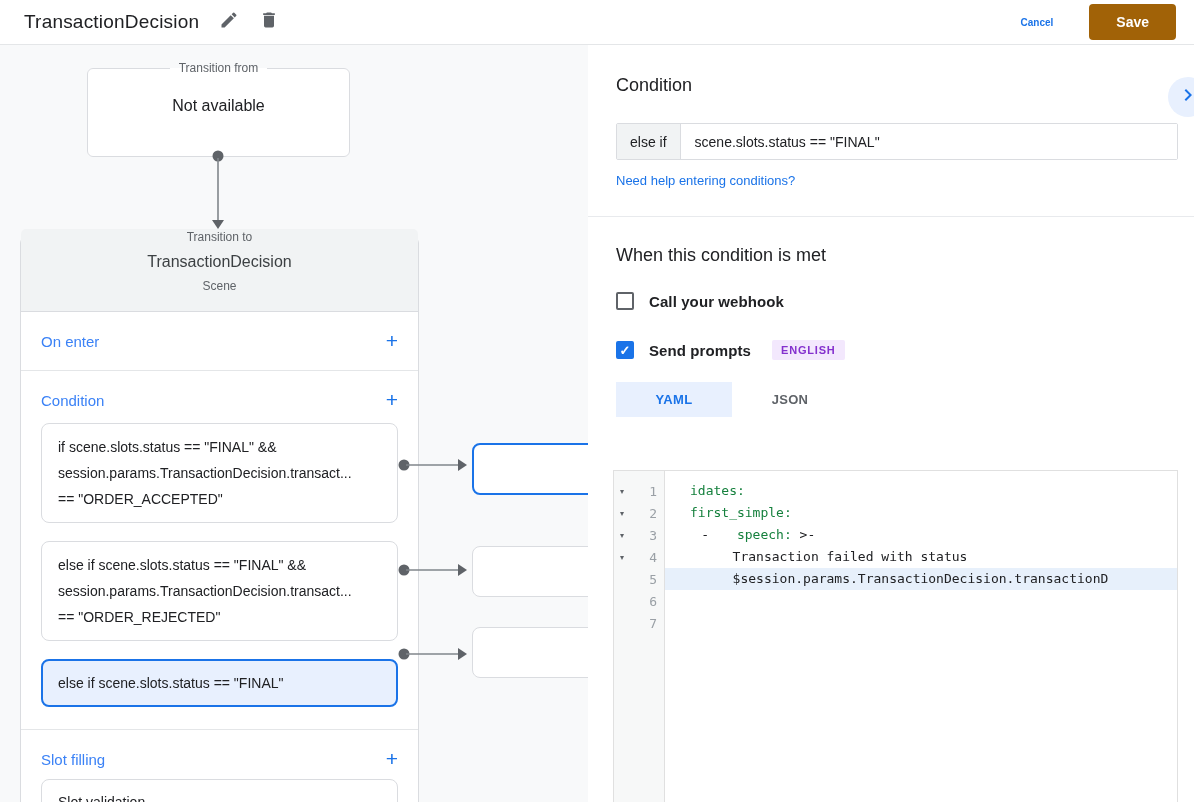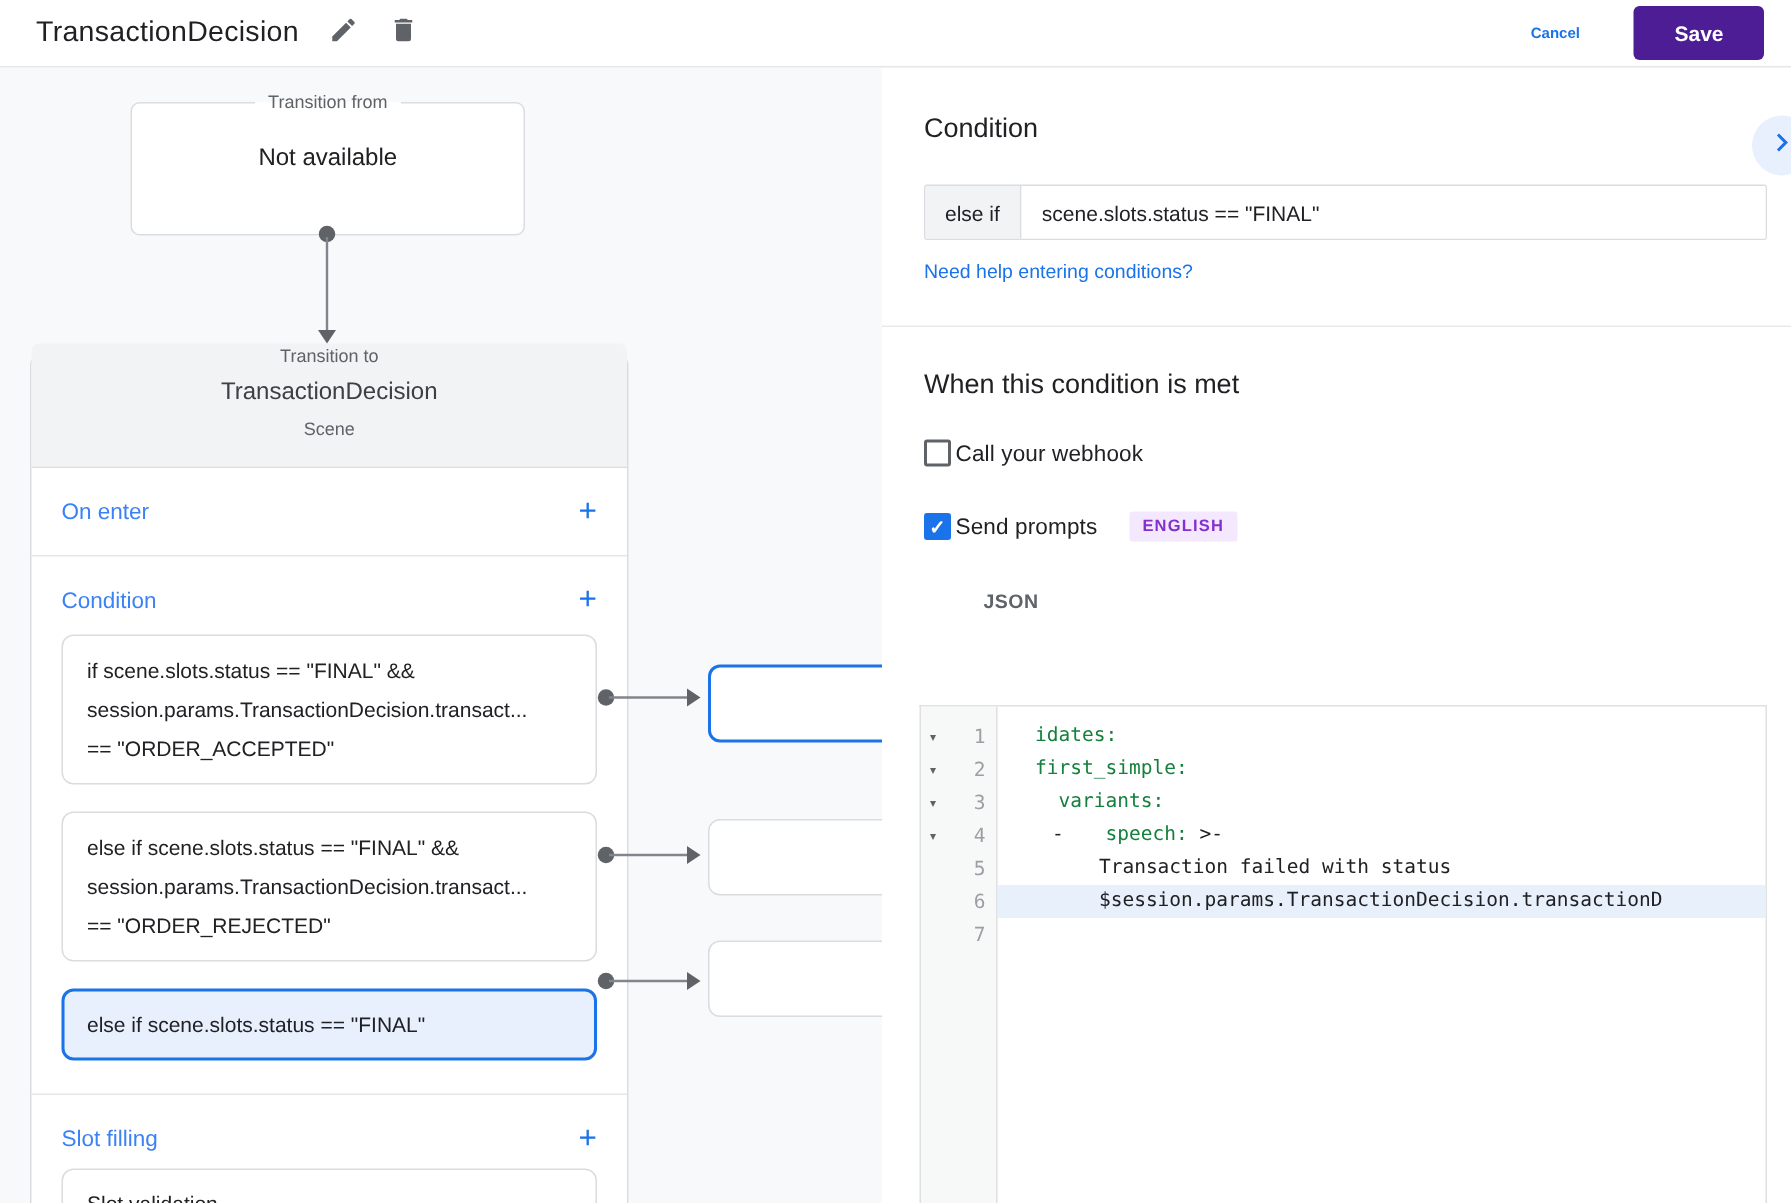--- a/index.html
+++ b/index.html
@@ -6,21 +6,21 @@
   html,body { width:1194px; height:802px; overflow:hidden; }
   body { font-family:"Liberation Sans", sans-serif; background:#fff; color:#202124; position:relative; }
 
   
   .topbar { position:absolute; left:0; top:0; width:1194px; height:45px; background:#fff;
             border-bottom:1px solid #e4e6e8; display:flex; align-items:center; z-index:20; }
   .topbar-title { font-size:19px; color:#202124; margin-left:24px; font-weight:500; letter-spacing:.2px; }
   .topbar-icon { width:20px; height:20px; margin-left:20px; cursor:pointer; display:flex; align-items:center; }
   .topbar-spacer { flex:1; }
   .cancel-btn { color:#1a73e8; font-size:10px; font-weight:700; margin-right:36px; cursor:pointer; }
-  .save-btn { background:#4c1d95; color:#fff; font-size:14px; font-weight:700; border:none; border-radius:4px;
+  .save-btn { background:#a16207; color:#fff; font-size:14px; font-weight:700; border:none; border-radius:4px;
               height:36px; padding:0 27px; margin-right:18px; cursor:pointer; }
 
   
   .diagram { position:absolute; left:0; top:45px; width:1194px; height:757px; background:#f8f9fa; z-index:1; }
 
   fieldset.node { position:absolute; border:1px solid #dadce0; border-radius:6px; background:#fff; }
   fieldset.node legend { margin:0 auto; padding:0 9px; font-size:12px; color:#5f6368; text-align:center; }
 
   .from-box { left:87px; top:16px; width:263px; height:96px; }
   .from-box .from-value { height:62px; display:flex; align-items:center; justify-content:center;
@@ -64,21 +64,21 @@
   .cond-input { flex:1; border:none; outline:none; font-size:14px; color:#202124; padding:0 14px;
                 font-family:"Liberation Sans", sans-serif; background:#fff; }
   .help-link { display:inline-block; margin:13px 28px 0; font-size:13px; color:#1a73e8; cursor:pointer; }
   .panel-divider { border-top:1px solid #e8eaed; margin-top:27px; }
   .when-heading { margin:28px 28px 0; }
   .check-row { display:flex; align-items:center; margin:26px 28px 0; }
   .checkbox { width:18px; height:18px; border:2px solid #5f6368; border-radius:2px; background:#fff;
               cursor:pointer; flex:none; }
   .checkbox.checked { background:#1a73e8; border-color:#1a73e8; color:#fff; display:flex; align-items:center;
                       justify-content:center; font-size:13px; font-weight:700; }
-  .check-label { font-size:15px; font-weight:400; color:#202124; margin-left:3px; letter-spacing:.1px; }
+  .check-label { font-size:15px; font-weight:700; color:#202124; margin-left:15px; letter-spacing:.1px; }
   .lang-badge { background:#f3e8fd; color:#8430ce; font-size:11px; font-weight:700; letter-spacing:.8px;
                 padding:4px 9px; border-radius:2px; margin-left:21px; }
   .hint { margin:15px 28px 0; font-size:13px; color:#3c4043; line-height:1.55; max-width:566px; }
   .hint a { color:#1a73e8; text-decoration:none; cursor:pointer; }
   .tabs { display:flex; margin:22px 0 0 28px; }
   .tab { width:116px; height:35px; display:flex; align-items:center; justify-content:center;
          font-size:13px; font-weight:700; letter-spacing:.3px; color:#5f6368; cursor:pointer; }
   .tab.active { background:#e8f0fe; color:#1a73e8; }
 
   
@@ -219,20 +219,21 @@
   <div class="check-row" style="margin-top:30px;">
     <div class="checkbox checked">
       <span>✓</span>
     </div>
     <span class="check-label">Send prompts</span>
     <span class="lang-badge">ENGLISH</span>
   </div>
 
 
   <div class="tabs">
+    <div class="tab active">YAML</div>
     <div class="tab">JSON</div>
   </div>
 
   <div class="editor">
     <div class="gutter">
         <div class="gutter-row">
           <span class="fold">▾</span>
           <span class="lnum">1</span>
         </div>
         <div class="gutter-row">
@@ -256,20 +257,19 @@
           <span class="lnum">6</span>
         </div>
         <div class="gutter-row">
           <span class="fold"></span>
           <span class="lnum">7</span>
         </div>
       </div>
     <div class="codearea">
         <div class="code-row"><span class="key">idates:</span></div>
         <div class="code-row"><span class="key">first_simple:</span></div>
-        <div class="code-row"><span class="plain">  </span><span class="key">variants:</span></div>
         <div class="code-row"><span class="plain">    - </span><span class="key">speech:</span><span class="plain"> &gt;-</span></div>
         <div class="code-row"><span class="plain">        Transaction failed with status</span></div>
         <div class="code-row hl"><span class="plain">        $session.params.TransactionDecision.transactionD</span></div>
         <div class="code-row"></div>
       </div>
   </div>
 </div>
 
 </body></html>

